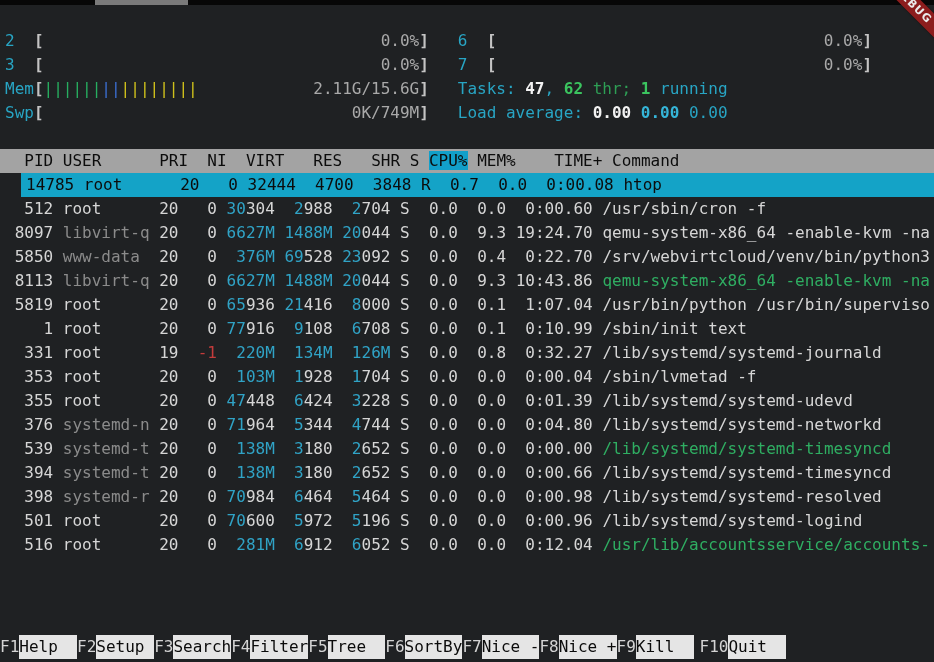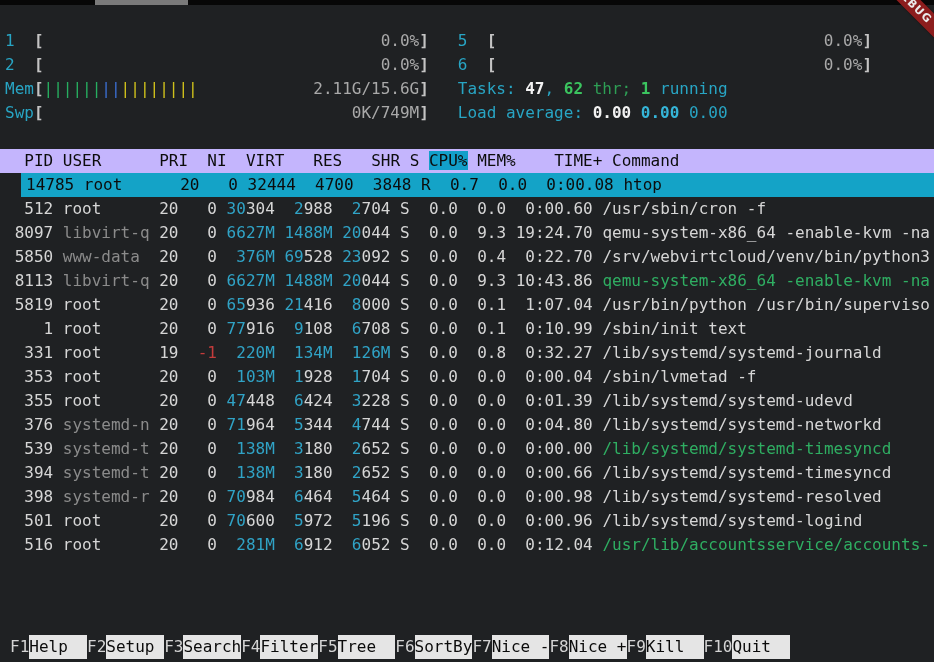--- a/index.html
+++ b/index.html
@@ -22,44 +22,44 @@
   .c-cyan{color:#28a5c4}
   .c-bcyan{color:#35b5d8;font-weight:bold}
   .c-bwhite{color:#f2f2f2;font-weight:bold}
   .c-green{color:#2e9e55}
   .c-bgreen{color:#3bc45f;font-weight:bold}
   .c-gray{color:#a9a9a9}
   .c-bracket{color:#c4c4c4;font-weight:bold}
   .bar-green{color:#27ae60}
   .bar-blue{color:#3b6ed0}
   .bar-yellow{color:#cfc11c}
-  .header-line{background:#c4b5fd;}
+  .header-line{background:#a3a3a3;}
   .header-line span{color:#0c0c0c;}
   .header-line .sort{background:#129fc9;}
   .line.selected{background:#14a3c7;margin-left:16px;}
   .line.selected span{color:#0c0c0c !important;}
-  .footer{position:absolute;left:10px;bottom:3px;width:754px;height:24px;display:flex;
+  .footer{position:absolute;left:0;bottom:3px;width:754px;height:24px;display:flex;
           font-size:16px;line-height:24px;white-space:pre;}
   .fitem{display:flex;}
-  .fitem.last{flex:1;}
+  .fitem.last{flex:1;padding-left:6px;}
   .fitem.last .flabel{flex:1;}
   .fkey{color:#d4d4d4;}
   .flabel{background:#e5e5e5;color:#0b0b0b;}
 </style>
 </head>
 <body>
 
 <div class="screen">
   <div class="topstrip">
     <div class="toptab"></div>
   </div>
   <div class="ribbon">DEBUG</div>
   <div class="term" id="term">
-      <div class="line"><span class="c-cyan">1  </span><span class="c-bracket">[</span><span>                                   </span><span class="c-gray">0.0%</span><span class="c-bracket">]</span><span>   </span><span class="c-cyan">5  </span><span class="c-bracket">[</span><span>                                  </span><span class="c-gray">0.0%</span><span class="c-bracket">]</span></div>
       <div class="line"><span class="c-cyan">2  </span><span class="c-bracket">[</span><span>                                   </span><span class="c-gray">0.0%</span><span class="c-bracket">]</span><span>   </span><span class="c-cyan">6  </span><span class="c-bracket">[</span><span>                                  </span><span class="c-gray">0.0%</span><span class="c-bracket">]</span></div>
+      <div class="line"><span class="c-cyan">3  </span><span class="c-bracket">[</span><span>                                   </span><span class="c-gray">0.0%</span><span class="c-bracket">]</span><span>   </span><span class="c-cyan">7  </span><span class="c-bracket">[</span><span>                                  </span><span class="c-gray">0.0%</span><span class="c-bracket">]</span></div>
       <div class="line"><span class="c-cyan">Mem</span><span class="c-bracket">[</span><span class="bar-green">||||||</span><span class="bar-blue">||</span><span class="bar-yellow">||||||||</span><span>            </span><span class="c-gray">2.11G/15.6G</span><span class="c-bracket">]</span><span>   </span><span class="c-cyan">Tasks: </span><span class="c-bwhite">47</span><span class="c-cyan">, </span><span class="c-bgreen">62</span><span class="c-green"> thr; </span><span class="c-bgreen">1</span><span class="c-cyan"> running</span></div>
       <div class="line"><span class="c-cyan">Swp</span><span class="c-bracket">[</span><span>                                </span><span class="c-gray">0K/749M</span><span class="c-bracket">]</span><span>   </span><span class="c-cyan">Load average: </span><span class="c-bwhite">0.00 </span><span class="c-bcyan">0.00 </span><span class="c-cyan">0.00</span></div>
       <div class="line"></div>
       <div class="line header-line"><span>  PID</span><span> </span><span>USER     </span><span> </span><span>PRI</span><span> </span><span> NI</span><span> </span><span> VIRT</span><span> </span><span>  RES</span><span> </span><span>  SHR</span><span> </span><span>S</span><span> </span><span class="sort">CPU%</span><span> </span><span>MEM%</span><span> </span><span>   TIME+</span><span> </span><span>Command</span></div>
       <div class="line selected"><span class="c-text">14785</span><span> </span><span class="c-text">root     </span><span class="c-text"> 20</span><span> </span><span class="c-text">  0</span><span> </span><span class="c-num">32</span><span class="c-text">444</span><span> </span><span class="c-num"> 4</span><span class="c-text">700</span><span> </span><span class="c-num"> 3</span><span class="c-text">848</span><span> </span><span class="c-text">R</span><span> </span><span class="c-text"> 0.7</span><span> </span><span class="c-text"> 0.0</span><span> </span><span class="c-text"> 0:00.08</span><span> </span><span class="c-text">htop</span></div>
       <div class="line"><span class="c-text">  512</span><span> </span><span class="c-text">root     </span><span class="c-text"> 20</span><span> </span><span class="c-text">  0</span><span> </span><span class="c-num">30</span><span class="c-text">304</span><span> </span><span class="c-num"> 2</span><span class="c-text">988</span><span> </span><span class="c-num"> 2</span><span class="c-text">704</span><span> </span><span class="c-text">S</span><span> </span><span class="c-text"> 0.0</span><span> </span><span class="c-text"> 0.0</span><span> </span><span class="c-text"> 0:00.60</span><span> </span><span class="c-text">/usr/sbin/cron -f</span></div>
       <div class="line"><span class="c-text"> 8097</span><span> </span><span class="c-dim">libvirt-q</span><span class="c-text"> 20</span><span> </span><span class="c-text">  0</span><span> </span><span class="c-num">6627M</span><span> </span><span class="c-num">1488M</span><span> </span><span class="c-num">20</span><span class="c-text">044</span><span> </span><span class="c-text">S</span><span> </span><span class="c-text"> 0.0</span><span> </span><span class="c-text"> 9.3</span><span> </span><span class="c-text">19:24.70</span><span> </span><span class="c-text">qemu-system-x86_64 -enable-kvm -na</span></div>
       <div class="line"><span class="c-text"> 5850</span><span> </span><span class="c-dim">www-data </span><span class="c-text"> 20</span><span> </span><span class="c-text">  0</span><span> </span><span class="c-num"> 376M</span><span> </span><span class="c-num">69</span><span class="c-text">528</span><span> </span><span class="c-num">23</span><span class="c-text">092</span><span> </span><span class="c-text">S</span><span> </span><span class="c-text"> 0.0</span><span> </span><span class="c-text"> 0.4</span><span> </span><span class="c-text"> 0:22.70</span><span> </span><span class="c-text">/srv/webvirtcloud/venv/bin/python3</span></div>
       <div class="line"><span class="c-text"> 8113</span><span> </span><span class="c-dim">libvirt-q</span><span class="c-text"> 20</span><span> </span><span class="c-text">  0</span><span> </span><span class="c-num">6627M</span><span> </span><span class="c-num">1488M</span><span> </span><span class="c-num">20</span><span class="c-text">044</span><span> </span><span class="c-text">S</span><span> </span><span class="c-text"> 0.0</span><span> </span><span class="c-text"> 9.3</span><span> </span><span class="c-text">10:43.86</span><span> </span><span class="c-cmdgreen">qemu-system-x86_64 -enable-kvm -na</span></div>
       <div class="line"><span class="c-text"> 5819</span><span> </span><span class="c-text">root     </span><span class="c-text"> 20</span><span> </span><span class="c-text">  0</span><span> </span><span class="c-num">65</span><span class="c-text">936</span><span> </span><span class="c-num">21</span><span class="c-text">416</span><span> </span><span class="c-num"> 8</span><span class="c-text">000</span><span> </span><span class="c-text">S</span><span> </span><span class="c-text"> 0.0</span><span> </span><span class="c-text"> 0.1</span><span> </span><span class="c-text"> 1:07.04</span><span> </span><span class="c-text">/usr/bin/python /usr/bin/superviso</span></div>

